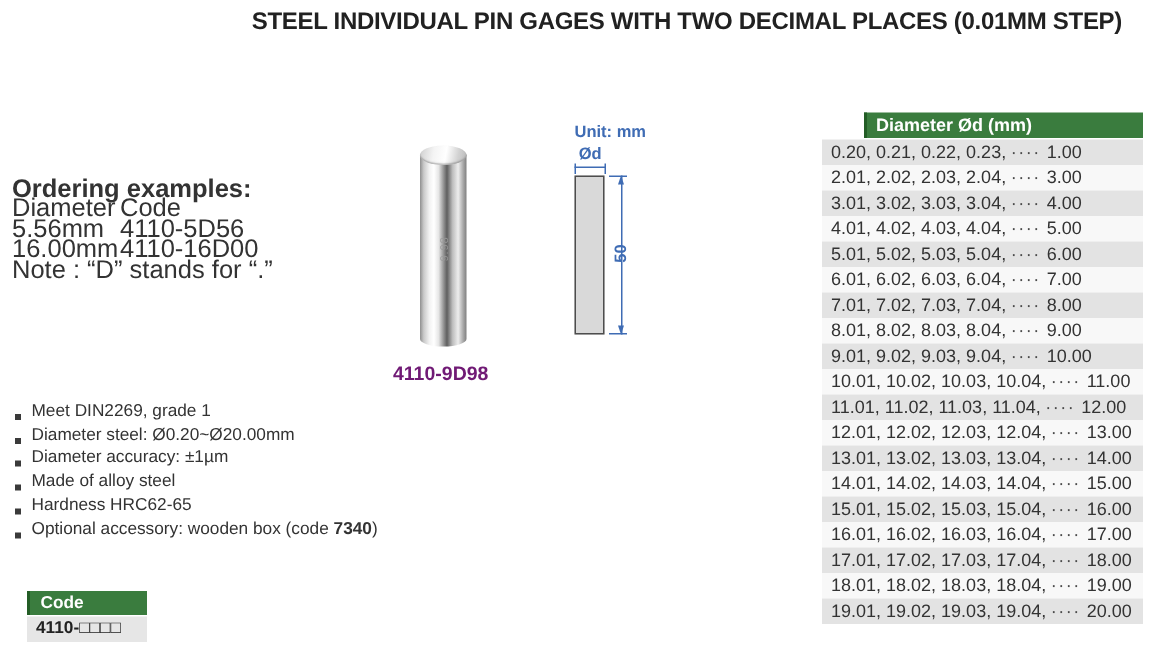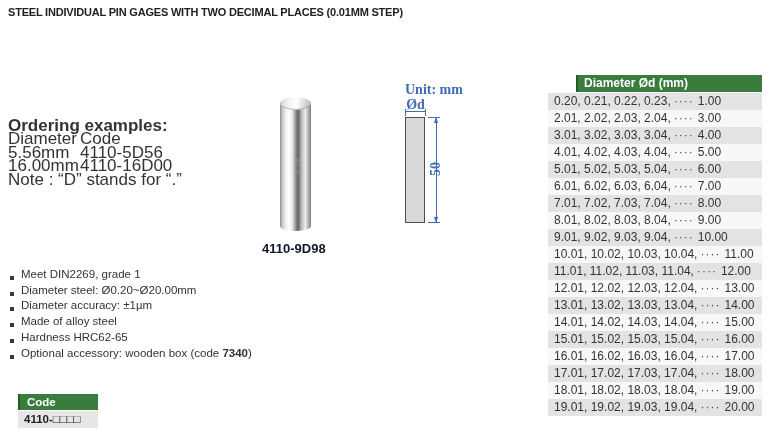--- a/index.html
+++ b/index.html
@@ -3,21 +3,21 @@
 <meta charset="utf-8">
 <style>
   html,body{margin:0;padding:0;background:#fff;}
   .page{
     position:relative;width:777px;height:441px;overflow:hidden;background:#fff;
     font-family:"Liberation Sans","DejaVu Sans",sans-serif;color:#333;
   }
   
   .title{
     position:absolute;left:8px;top:6px;width:740px;
-    font-size:11px;font-weight:bold;color:#212121;letter-spacing:-0.2px;white-space:nowrap;
+    font-size:16px;font-weight:bold;color:#212121;letter-spacing:-0.2px;white-space:nowrap;text-align:right;
   }
   
   .ordering{position:absolute;left:8px;top:119px;width:235px;font-size:17px;line-height:13.4px;color:#333;}
   .ordering .head{font-weight:bold;}
   .ord-row{display:flex;}
   .ord-row .c1{width:72px;}
   .ord-note{margin-top:0;}
   
   .pin-wrap{position:absolute;left:280px;top:97px;width:31px;height:136px;}
   .pin-top{
@@ -28,23 +28,23 @@
   .pin-body{
     position:absolute;left:0;top:6px;width:31px;height:128px;
     background:linear-gradient(90deg,#8f8f8f 0%,#c9c9c9 8%,#f2f2f2 20%,#ffffff 30%,#e6e6e6 40%,#8a8a8a 52%,#5f5f5f 58%,#bdbdbd 70%,#ededed 82%,#a7a7a7 93%,#7f7f7f 100%);
     border-radius:0 0 15px 15px / 0 0 5px 5px;
   }
   .pin-marking{
     position:absolute;left:0;top:62px;width:31px;height:14px;
     display:flex;align-items:center;justify-content:center;
     transform:rotate(-90deg);font-size:7.5px;color:#9a9a9a;letter-spacing:.5px;opacity:.85;
   }
-  .pin-caption{position:absolute;left:262px;top:241px;width:110px;font-size:13px;font-weight:bold;color:#0f172a;}
-  
-  .diagram{position:absolute;left:405px;top:82px;width:60px;height:150px;font-size:14px;color:var(--blue,#3f6cb4);font-family:Liberation Serif, serif;}
+  .pin-caption{position:absolute;left:262px;top:241px;width:110px;font-size:13px;font-weight:bold;color:#701a75;}
+  
+  .diagram{position:absolute;left:383px;top:82px;width:60px;height:150px;font-size:11px;color:var(--blue,#3f6cb4);}
   .unit-label{position:absolute;left:0;top:0;font-weight:600;white-space:nowrap;}
   .dia-label{position:absolute;left:0;top:15px;width:21px;text-align:center;font-weight:600;}
   .dim-h{position:absolute;left:0;top:29px;width:21px;height:5px;border-top:1px solid var(--blue,#3f6cb4);}
   .dim-h .tick{position:absolute;top:-3px;width:1px;height:7px;background:var(--blue,#3f6cb4);}
   .dim-h .tick.l{left:0;} .dim-h .tick.r{right:0;}
   .spec-rect{position:absolute;left:0;top:35px;width:20px;height:106px;background:#d9d9d9;border:1px solid #4d4d4d;box-sizing:border-box;}
   .ext-line{position:absolute;left:23px;width:12px;height:1px;background:var(--blue,#3f6cb4);}
   .ext-line.top{top:35px;} .ext-line.bot{top:140px;}
   .dim-v{position:absolute;left:31px;top:35px;width:1px;height:106px;background:var(--blue,#3f6cb4);}
   .arrow{position:absolute;left:-2.5px;width:0;height:0;border-left:2.5px solid transparent;border-right:2.5px solid transparent;}

